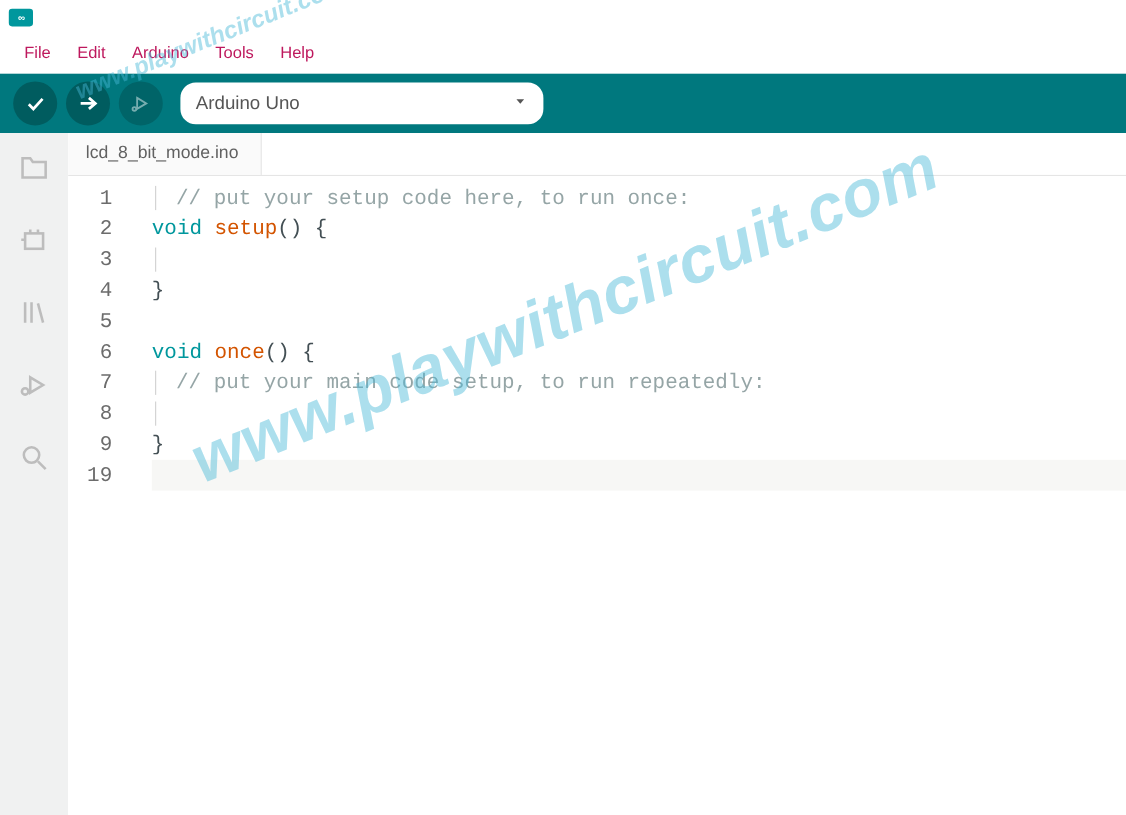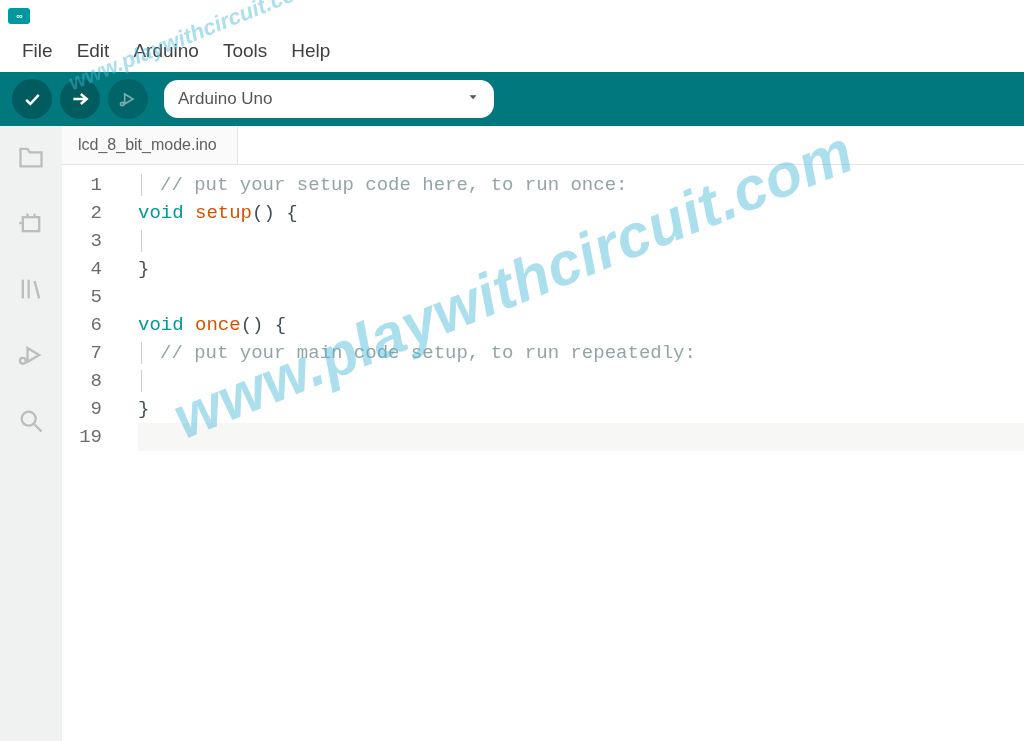--- a/index.html
+++ b/index.html
@@ -4,21 +4,21 @@
   <style>
     * { margin: 0; padding: 0; box-sizing: border-box; }
     body { font-family: -apple-system, BlinkMacSystemFont, "Segoe UI", Arial, sans-serif; width: 1024px; height: 741px; background: #fff; overflow: hidden; position: relative; }
     
     .titlebar { display: flex; align-items: center; padding: 5px 8px; background: #fff; height: 32px; }
     .app-icon { width: 22px; height: 16px; background: #00979d; border-radius: 3px; display: flex; align-items: center; justify-content: center; margin-right: 8px; }
     .app-icon-inner { color: #fff; font-size: 9px; font-weight: bold; letter-spacing: -1px; }
     .titlebar-text { font-size: 14px; color: #333; }
     
     .menubar { display: flex; padding: 4px 12px 6px; gap: 4px; background: #fff; }
-    .menu-item { padding: 4px 10px; font-size: 19px; color: #404040; cursor: pointer; }
+    .menu-item { padding: 4px 10px; font-size: 15px; color: #be185d; cursor: pointer; }
     
     .toolbar { background: #00787e; height: 54px; display: flex; align-items: center; padding: 0 12px; gap: 8px; }
     .tb-btn { width: 40px; height: 40px; border-radius: 50%; background: #005c5f; display: flex; align-items: center; justify-content: center; cursor: pointer; }
     .tb-btn svg { width: 20px; height: 20px; }
     .tb-btn.dim { opacity: 0.7; }
     
     .board-select { background: #fff; height: 38px; min-width: 330px; border-radius: 14px; display: flex; align-items: center; justify-content: space-between; padding: 0 14px; margin-left: 8px; cursor: pointer; }
     .board-select-text { font-size: 17px; color: #555; }
     .board-select-arrow { color: #555; }
     

